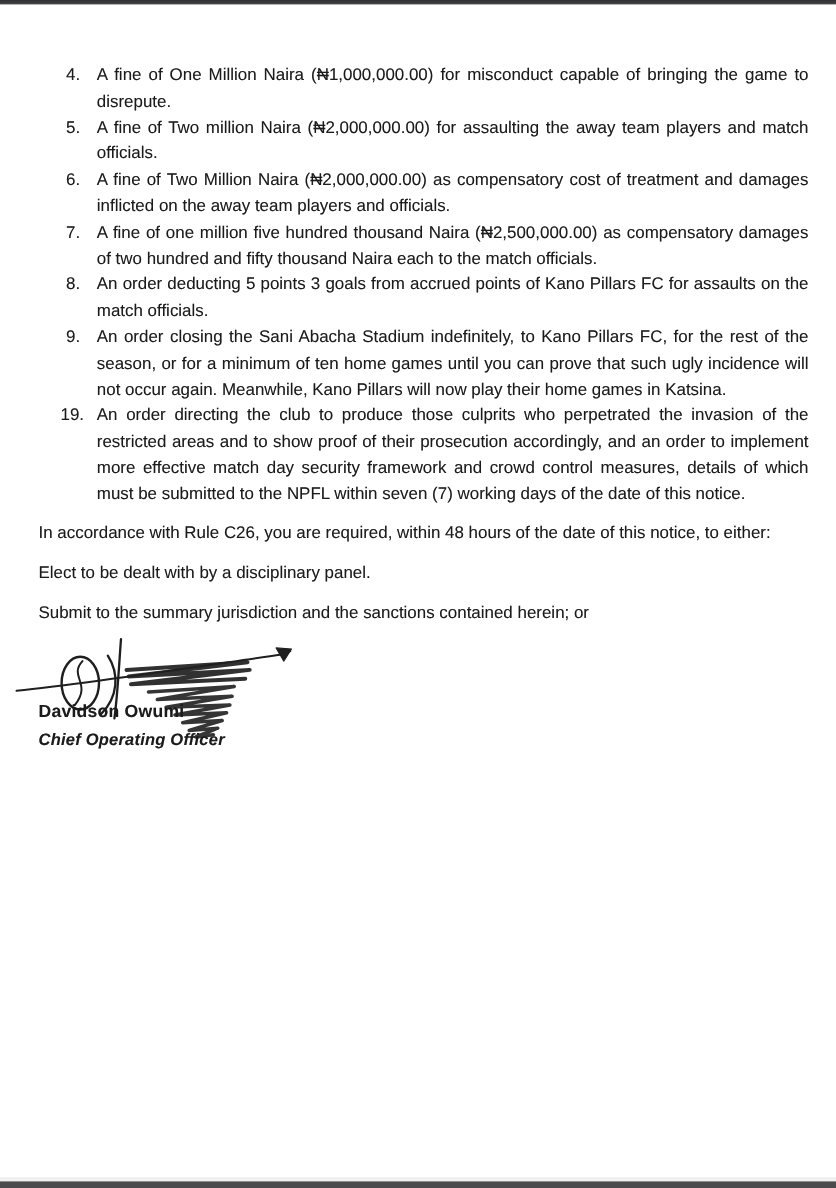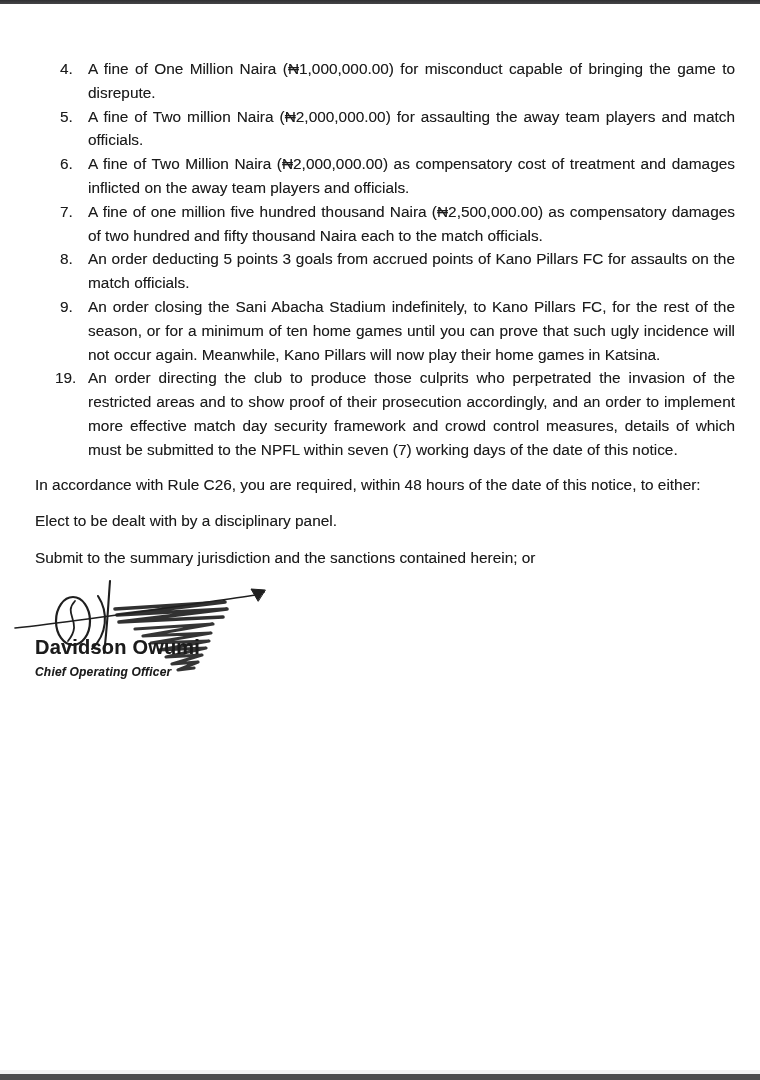--- a/index.html
+++ b/index.html
@@ -37,25 +37,25 @@
   .para { margin: 11px 0 13px 0; }
   .para:last-of-type { margin-bottom: 6px; }
 
   .signature-block { position: relative; height: 125px; margin-top: 0; }
   .signature-scribble {
     position: absolute; left: -22px; top: 3px; width: 270px; height: 95px;
     pointer-events: none;
   }
   .sig-name {
     position: absolute; left: 0; top: 60px;
-    font-weight: bold; font-size: 20px; letter-spacing: 0.2px;
+    font-weight: bold; font-size: 16px; letter-spacing: 0.2px;
   }
   .sig-title {
     position: absolute; left: 0; top: 85px;
-    font-weight: bold; font-style: italic; font-size: 12px; letter-spacing: 0.2px;
+    font-weight: bold; font-style: italic; font-size: 15px; letter-spacing: 0.2px;
   }
 </style>
 </head>
 <body>
 
 <div class="top-bar"></div>
 
 <div class="page-content">
 
   <div class="num-list">

